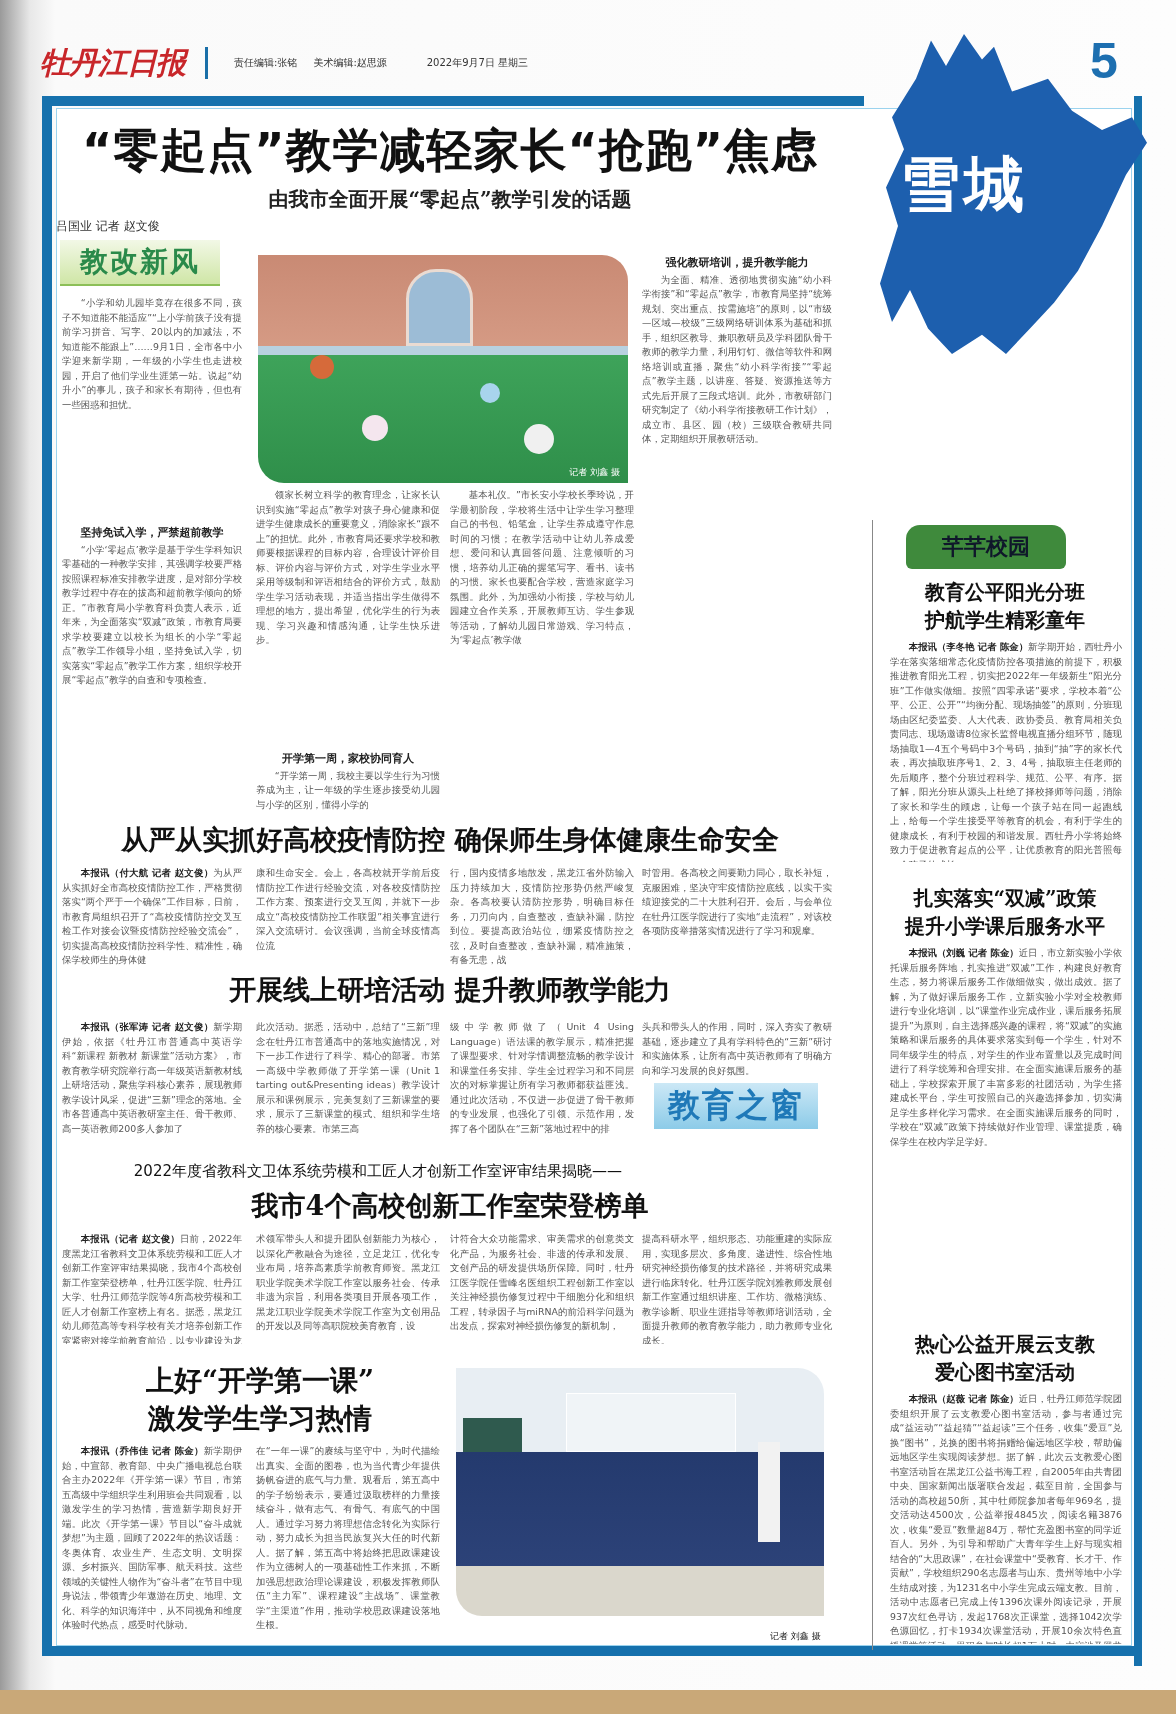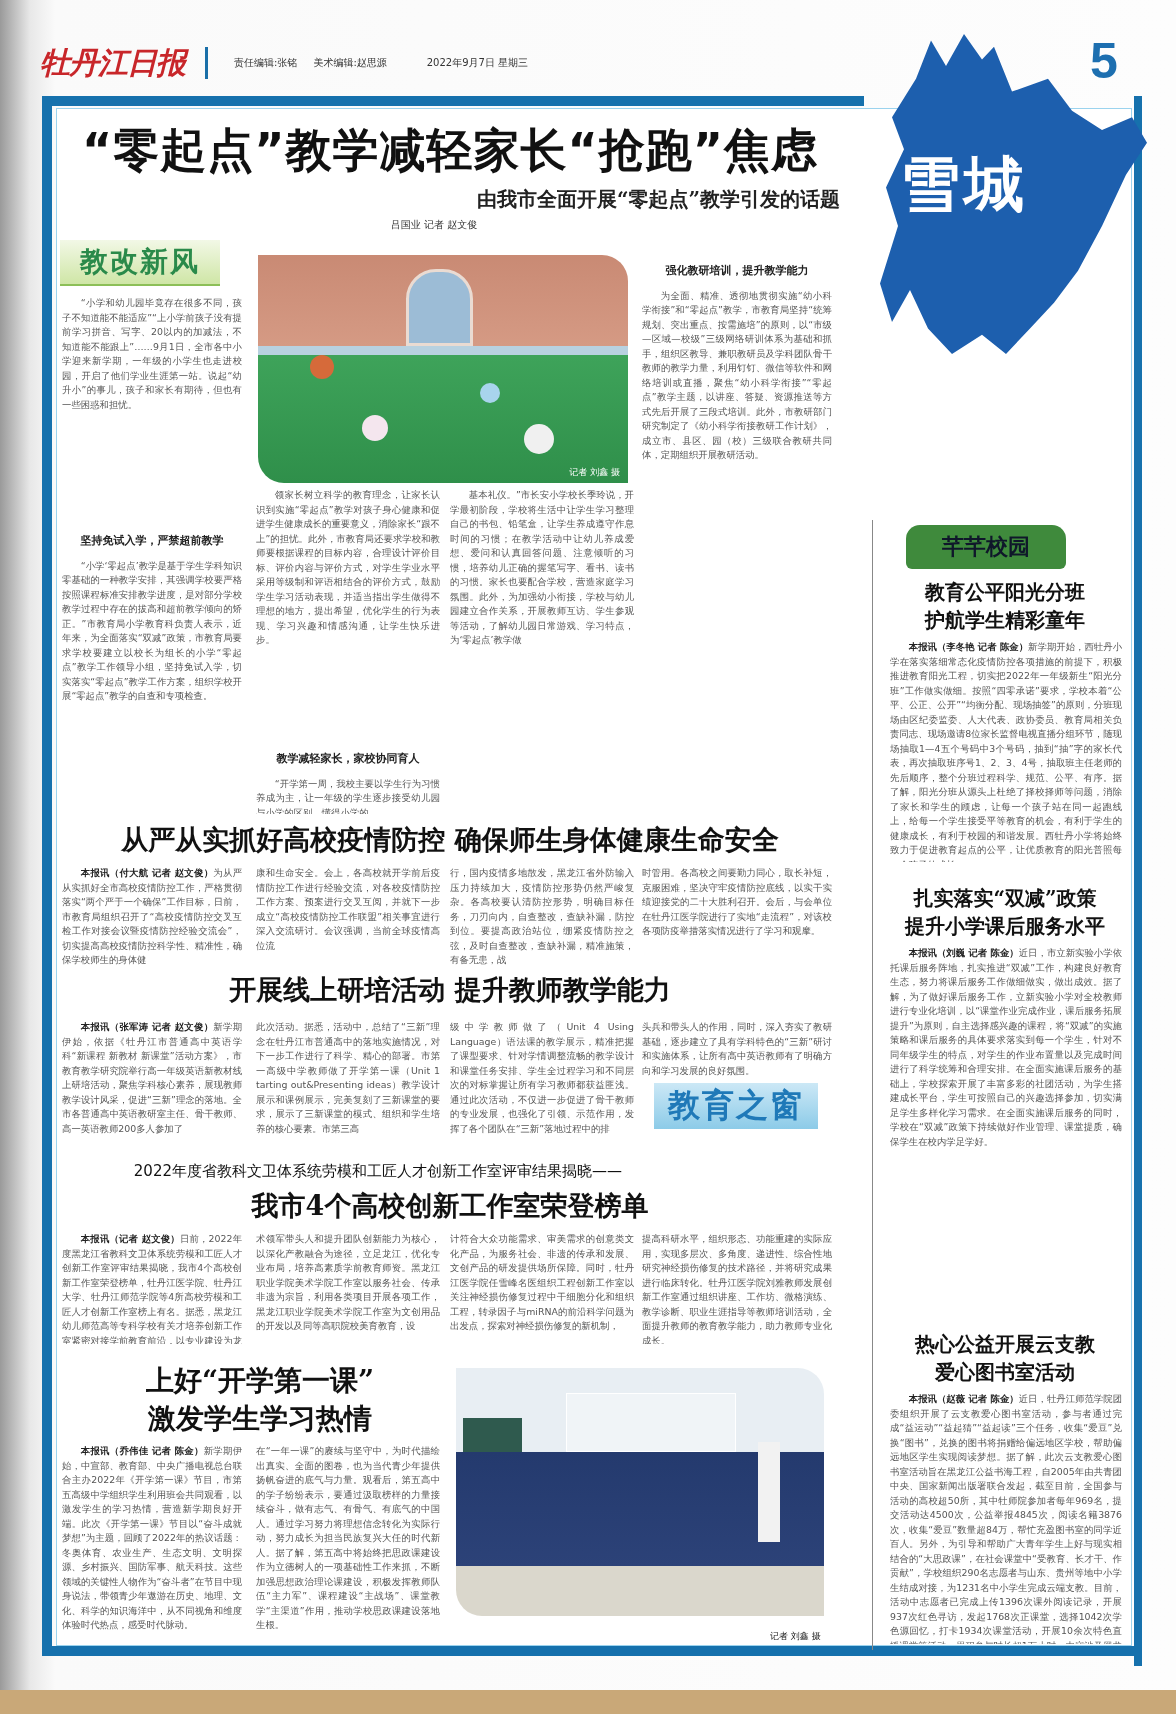--- a/index.html
+++ b/index.html
@@ -11,25 +11,25 @@
 .mast-divider{width:3px;height:32px;background:#1a6fa8;margin:0 26px 0 20px}
 .mast-meta{font-size:10px;color:#333;margin-right:16px}
 .pagenum{position:absolute;left:1090px;top:32px;font-family:"Liberation Sans",sans-serif;font-weight:bold;font-size:50px;color:#1d6fb0}
 .topbar{position:absolute;left:42px;top:96px;width:822px;height:10px;background:#1671ad}
 .frame{position:absolute;left:42px;top:96px;width:1095px;height:1560px;border-left:10px solid #1671ad;border-bottom:10px solid #1671ad}
 .frame-right{position:absolute;left:1134px;top:96px;width:8px;height:1570px;background:#1671ad}
 .inner{position:absolute;left:56px;top:108px;width:1076px;height:1538px;border:1px solid #9bd3ee;background:#fff}
 .splash{position:absolute;left:862px;top:34px;width:300px;height:320px;background:#1d5fae;clip-path:polygon(18% 14%,23% 2%,28% 10%,34% 0,40% 8%,44% 4%,50% 18%,62% 14%,70% 24%,80% 30%,90% 26%,95% 34%,88% 44%,80% 60%,72% 74%,64% 84%,56% 92%,48% 100%,40% 94%,30% 100%,22% 92%,16% 80%,10% 90%,6% 78%,12% 60%,8% 48%,14% 36%,10% 26%)}
 .section-title{position:absolute;left:900px;top:150px;color:#fff;font-family:"DejaVu Sans",sans-serif;font-weight:bold;font-size:60px;line-height:68px;letter-spacing:4px}
 .headline{position:absolute;left:60px;top:120px;width:780px;text-align:center;font-family:"DejaVu Sans",sans-serif;font-weight:900;font-size:46px;color:#111;letter-spacing:1px}
-.subhead{position:absolute;left:60px;top:186px;width:780px;text-align:right;font-family:"DejaVu Serif",serif;font-weight:bold;font-size:20px;color:#222}
-.byline{position:absolute;left:44px;top:218px;width:780px;text-align:center;font-size:10px;color:#333}
+.subhead{position:absolute;left:60px;top:186px;width:780px;text-align:center;font-family:"DejaVu Serif",serif;font-weight:bold;font-size:20px;color:#222}
+.byline{position:absolute;left:56px;top:218px;width:780px;font-size:12px;color:#333}
 .col{position:absolute;font-size:9.4px;line-height:14.5px;color:#555;text-align:justify;overflow:hidden}
 .col p{text-indent:2em}
-.col .sub{font-weight:bold;color:#222;text-align:center;font-size:11px;text-indent:0;margin:10px 0}
+.col .sub{font-weight:bold;color:#222;text-align:center;font-size:11px;text-indent:0;margin:2px 0}
 .banner{position:absolute;display:flex;align-items:center;justify-content:center;font-family:"DejaVu Serif",serif;font-weight:bold}
 .b1{left:60px;top:240px;width:160px;height:46px;background:linear-gradient(180deg,#f2f8e6,#cfe6a6);color:#2a8a4a;font-size:28px;letter-spacing:2px;border-bottom:2px solid #8cbf58}
 .b2{left:906px;top:525px;width:160px;height:44px;background:#3f8a3c;color:#0f172a;font-size:22px;border-radius:14px 14px 6px 6px}
 .b3{left:654px;top:1083px;width:164px;height:46px;background:linear-gradient(180deg,#cce8f6,#8ccbe8);color:#1f79b8;font-size:32px;letter-spacing:2px}
 .photo{position:absolute;overflow:hidden;border-radius:0 26px 0 26px}
 .p1{left:258px;top:255px;width:370px;height:228px;background:linear-gradient(180deg,#c98a74 0,#d59a84 40%,#b8d1e0 40%,#b8d1e0 44%,#3ea35a 44%,#2f8f4a 100%)}
 .p2{left:456px;top:1368px;width:368px;height:248px;background:linear-gradient(180deg,#e8eef3 0,#e8eef3 34%,#243a6e 34%,#2c4278 80%,#dad7cc 80%)}
 .ball{position:absolute;border-radius:50%}
 .caption{position:absolute;font-size:9px;color:#222}
 .h2{position:absolute;font-family:"DejaVu Serif",serif;font-weight:bold;color:#111;text-align:center}
@@ -81,21 +81,21 @@
   <div class="ball" style="left:72%;top:74%;width:30px;height:30px;background:#f0f0f0"></div>
   <div class="ball" style="left:14%;top:44%;width:24px;height:24px;background:#d66a3a"></div>
   <div class="ball" style="left:60%;top:56%;width:20px;height:20px;background:#a8d4ec"></div>
   <div class="caption" style="right:8px;bottom:4px;color:#fff">记者 刘鑫 摄</div>
 </div>
 
 <div class="col" style="left:256px;top:488px;width:184px;height:200px">
   <p>领家长树立科学的教育理念，让家长认识到实施“零起点”教学对孩子身心健康和促进学生健康成长的重要意义，消除家长“跟不上”的担忧。此外，市教育局还要求学校和教师要根据课程的目标内容，合理设计评价目标、评价内容与评价方式，对学生学业水平采用等级制和评语相结合的评价方式，鼓励学生学习活动表现，并适当指出学生做得不理想的地方，提出希望，优化学生的行为表现、学习兴趣和情感沟通，让学生快乐进步。</p>
 </div>
 <div class="col" style="left:256px;top:752px;width:184px;height:62px">
-  <div class="sub" style="margin-top:0">教学减轻家长，家校协同育人</div>
+  <div class="sub" style="margin-top:0">开学第一周，家校协同育人</div>
   <p>“开学第一周，我校主要以学生行为习惯养成为主，让一年级的学生逐步接受幼儿园与小学的区别，懂得小学的</p>
 </div>
 <div class="col" style="left:450px;top:488px;width:184px;height:326px">
   <p>基本礼仪。”市长安小学校长季玲说，开学最初阶段，学校将生活中让学生学习整理自己的书包、铅笔盒，让学生养成遵守作息时间的习惯；在教学活动中让幼儿养成爱想、爱问和认真回答问题、注意倾听的习惯，培养幼儿正确的握笔写字、看书、读书的习惯。家长也要配合学校，营造家庭学习氛围。此外，为加强幼小衔接，学校与幼儿园建立合作关系，开展教师互访、学生参观等活动，了解幼儿园日常游戏、学习特点，为‘零起点’教学做</p>
 </div>
 <div class="col" style="left:642px;top:254px;width:190px;height:560px">
   <div class="sub">强化教研培训，提升教学能力</div>
   <p>为全面、精准、透彻地贯彻实施“幼小科学衔接”和“零起点”教学，市教育局坚持“统筹规划、突出重点、按需施培”的原则，以“市级—区域—校级”三级网络研训体系为基础和抓手，组织区教导、兼职教研员及学科团队骨干教师的教学力量，利用钉钉、微信等软件和网络培训或直播，聚焦“幼小科学衔接”“零起点”教学主题，以讲座、答疑、资源推送等方式先后开展了三段式培训。此外，市教研部门研究制定了《幼小科学衔接教研工作计划》，成立市、县区、园（校）三级联合教研共同体，定期组织开展教研活动。</p>
 </div>
 

